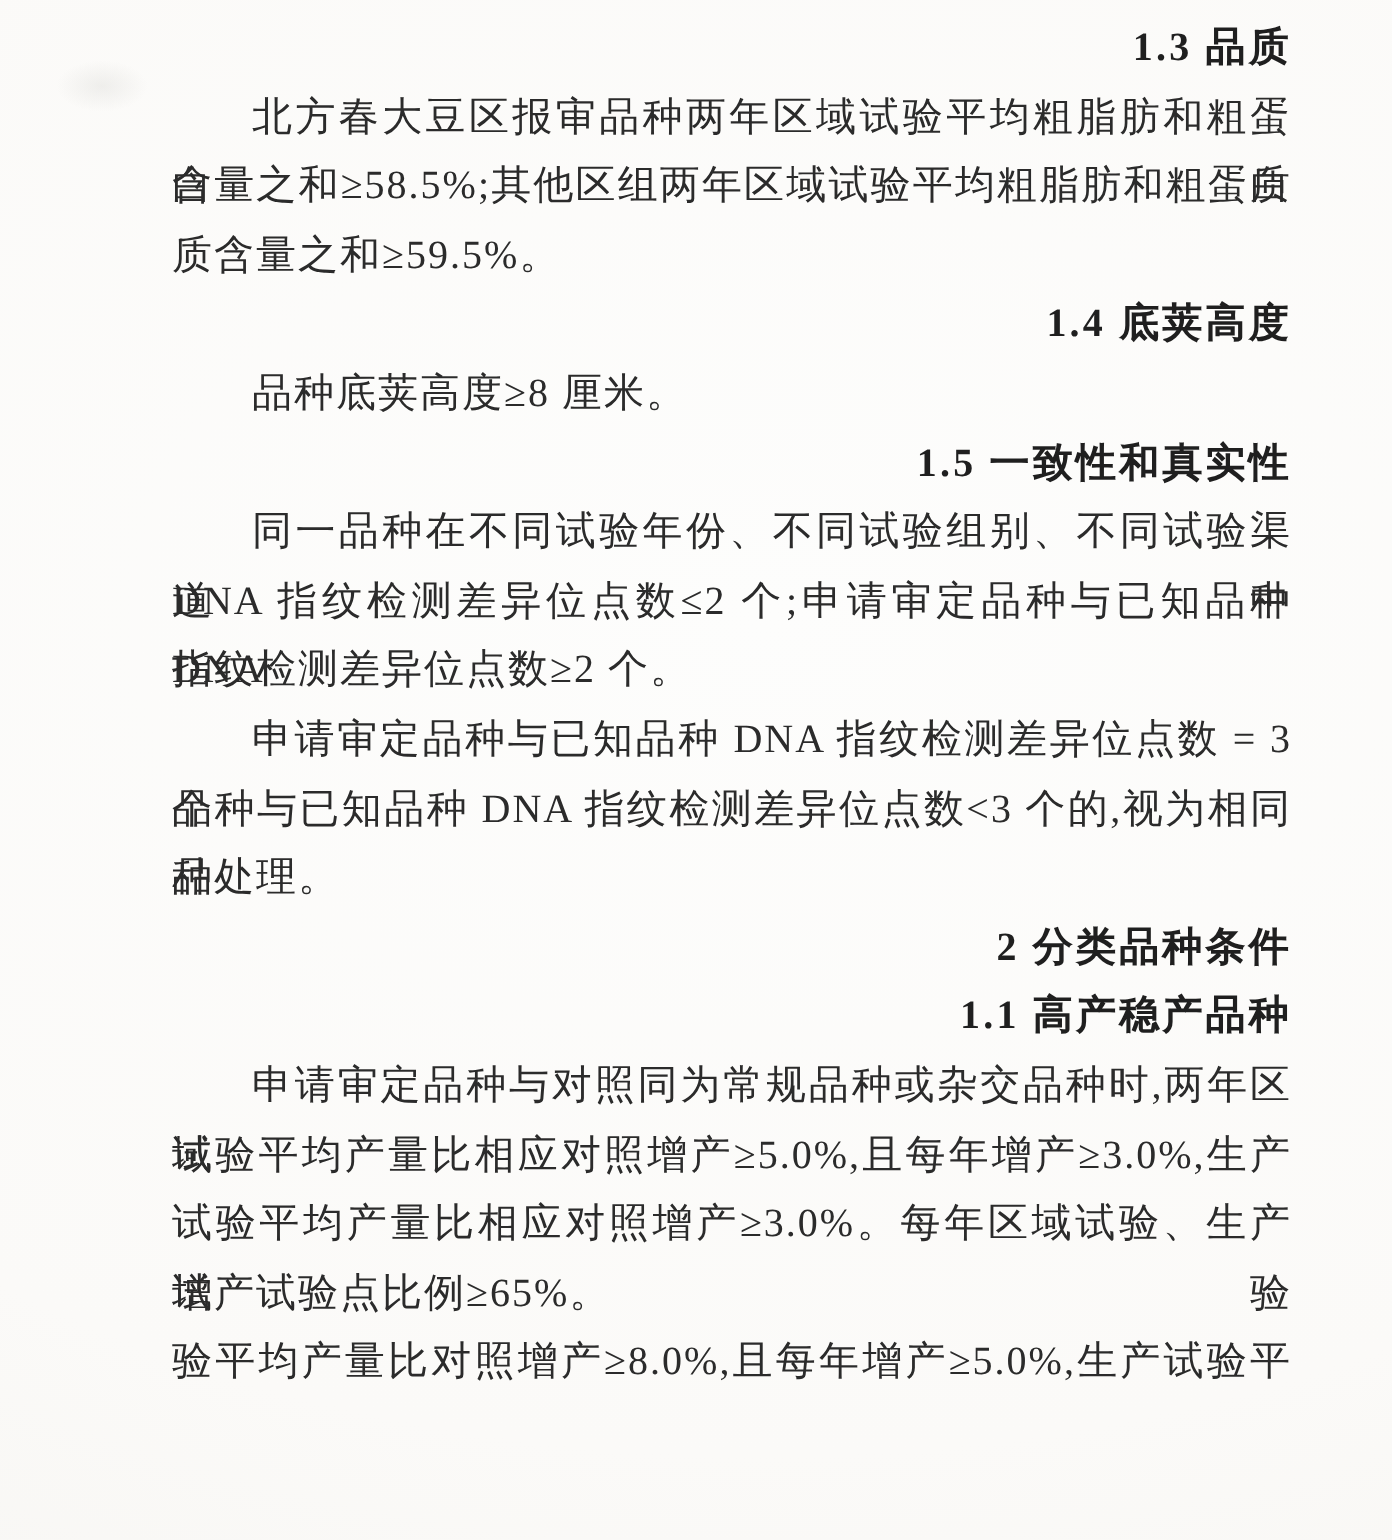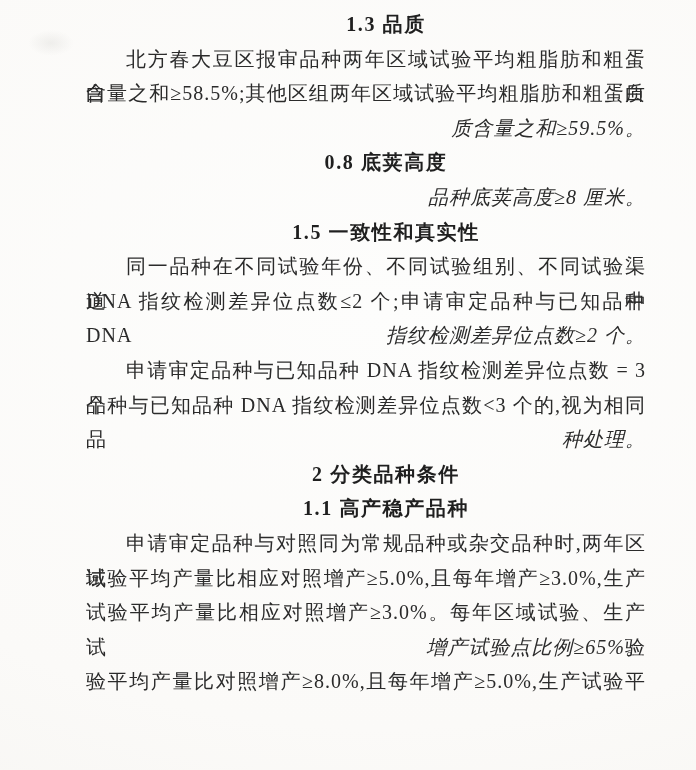--- a/index.html
+++ b/index.html
@@ -36,32 +36,31 @@
   }
   
   .line.f {
     white-space: normal;
     text-indent: 2em;
     text-align: justify;
     text-align-last: justify;
   }
   
   .line.e {
-    text-align: right;
-    font-style: italic;
+    text-align: left;
   }
   .line.e.ind {
     text-indent: 2em;
   }
   
   .line.h {
     font-weight: bold;
     color: #1f1f1f;
     text-indent: 2em;
-    text-align: center;
+    text-align: right;
     letter-spacing: 1.6px;
   }
   
   .smudge {
     position: absolute;
     left: 28px;
     top: 30px;
     width: 46px;
     height: 26px;
     background: radial-gradient(ellipse at center, rgba(180,180,175,0.18) 0%, rgba(180,180,175,0) 70%);
@@ -72,21 +71,21 @@
 <body>
 
 <div class="page">
   <div class="smudge"></div>
 
   <div class="line h">1.3 品质</div>
   <div class="line f">北方春大豆区报审品种两年区域试验平均粗脂肪和粗蛋白质</div>
   <div class="line j">含量之和≥58.5%;其他区组两年区域试验平均粗脂肪和粗蛋白</div>
   <div class="line e">质含量之和≥59.5%。</div>
 
-  <div class="line h">0.8 底荚高度</div>
+  <div class="line h">1.4 底荚高度</div>
   <div class="line e ind">品种底荚高度≥8 厘米。</div>
 
   <div class="line h">1.5 一致性和真实性</div>
   <div class="line f">同一品种在不同试验年份、不同试验组别、不同试验渠道中</div>
   <div class="line j">DNA 指纹检测差异位点数≤2 个;申请审定品种与已知品种 DNA</div>
   <div class="line e">指纹检测差异位点数≥2 个。</div>
 
   <div class="line f">申请审定品种与已知品种 DNA 指纹检测差异位点数 = 3 个</div>
   <div class="line j">品种与已知品种 DNA 指纹检测差异位点数&lt;3 个的,视为相同品</div>
   <div class="line e">种处理。</div>

